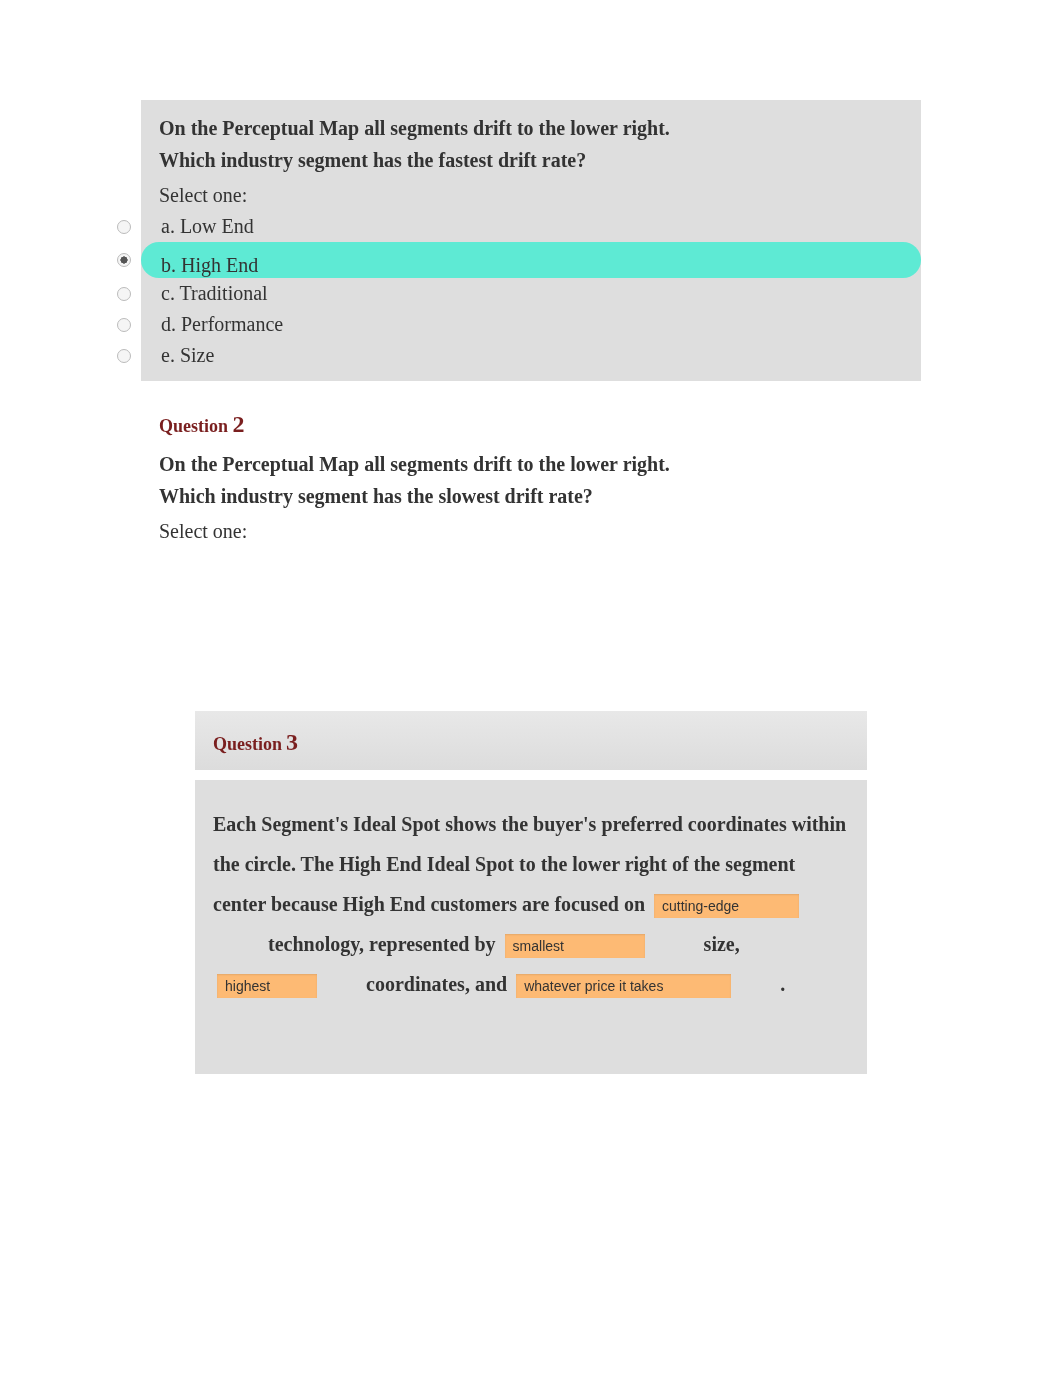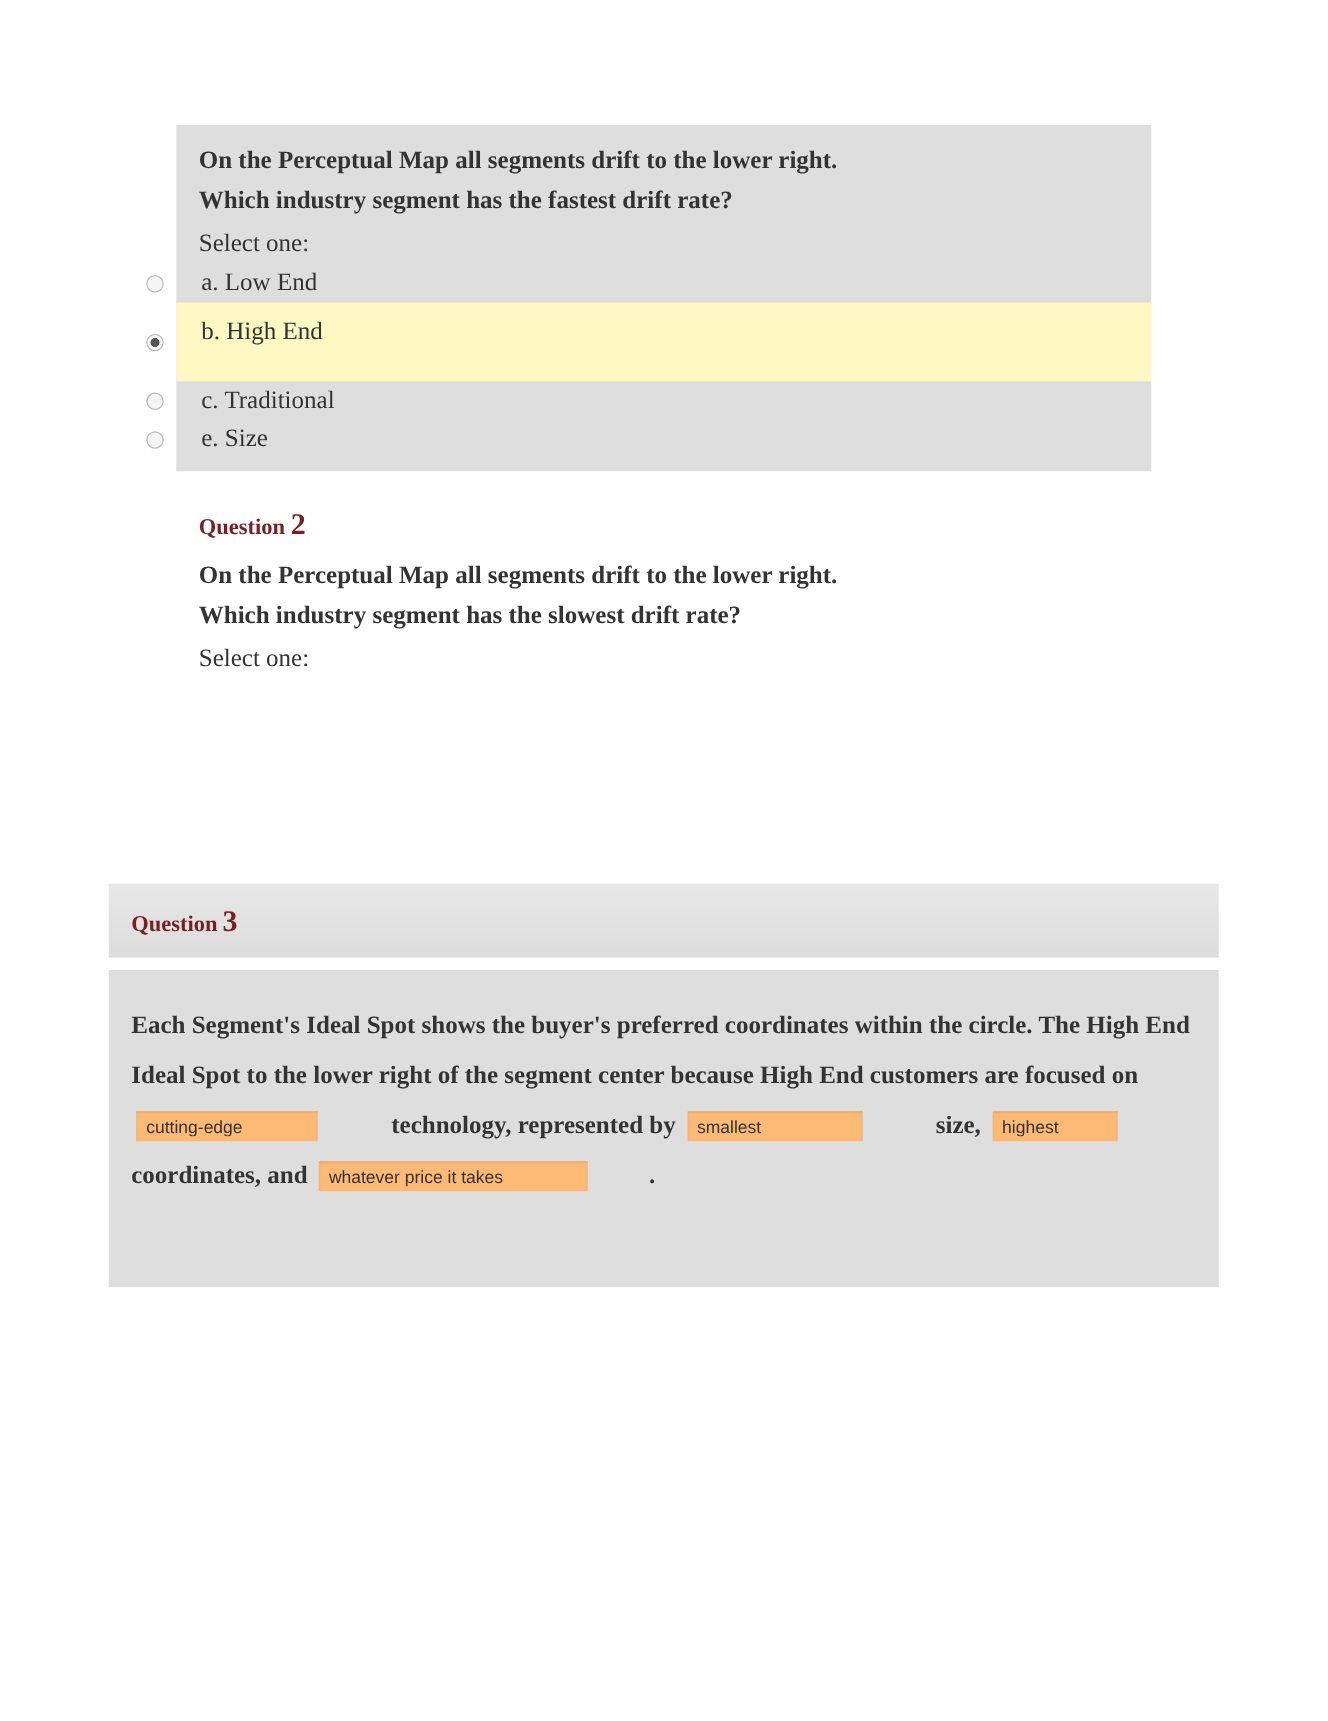--- a/index.html
+++ b/index.html
@@ -36,23 +36,24 @@
     }
     .option-row {
       display: flex;
       align-items: center;
       padding: 4px 18px;
       font-size: 20px;
       color: #333;
       position: relative;
     }
     .option-row.highlighted {
-      background: #fef9c3;
+      background: #5eead4;
       padding-top: 12px;
-      padding-bottom: 28px;
+      padding-bottom: 1px;
+      border-radius: 22px;
     }
     .radio-outer {
       position: absolute;
       left: -24px;
       width: 14px;
       height: 14px;
       border-radius: 50%;
       border: 1px solid #bbb;
       background: #f5f5f5;
       top: 50%;
@@ -87,21 +88,21 @@
       line-height: 1.6;
       color: #333;
       padding: 0 18px;
     }
     .q2-select {
       font-size: 20px;
       color: #333;
       padding: 8px 18px;
     }
     .q3-wrapper {
-      width: 888px;
+      width: 672px;
       margin: 120px auto 0 auto;
       position: relative;
     }
     .q3-header-bg {
       background: linear-gradient(to bottom, #e8e8e8, #dcdcdc);
       padding: 18px 18px 14px 18px;
     }
     .q3-content {
       background: #dedede;
       padding: 24px 18px 70px 18px;
@@ -153,20 +154,24 @@
       <span class="radio-outer"></span>
       <span class="option-label">a. Low End</span>
     </div>
     <div class="option-row highlighted">
       <span class="radio-outer selected"></span>
       <span class="option-label">b. High End</span>
     </div>
     <div class="option-row">
       <span class="radio-outer"></span>
       <span class="option-label">c. Traditional</span>
+    </div>
+    <div class="option-row">
+      <span class="radio-outer"></span>
+      <span class="option-label">d. Performance</span>
     </div>
     <div class="option-row">
       <span class="radio-outer"></span>
       <span class="option-label">e. Size</span>
     </div>
   </div>
 </div>
 
 <div class="q2-block">
   <div class="question-header">

